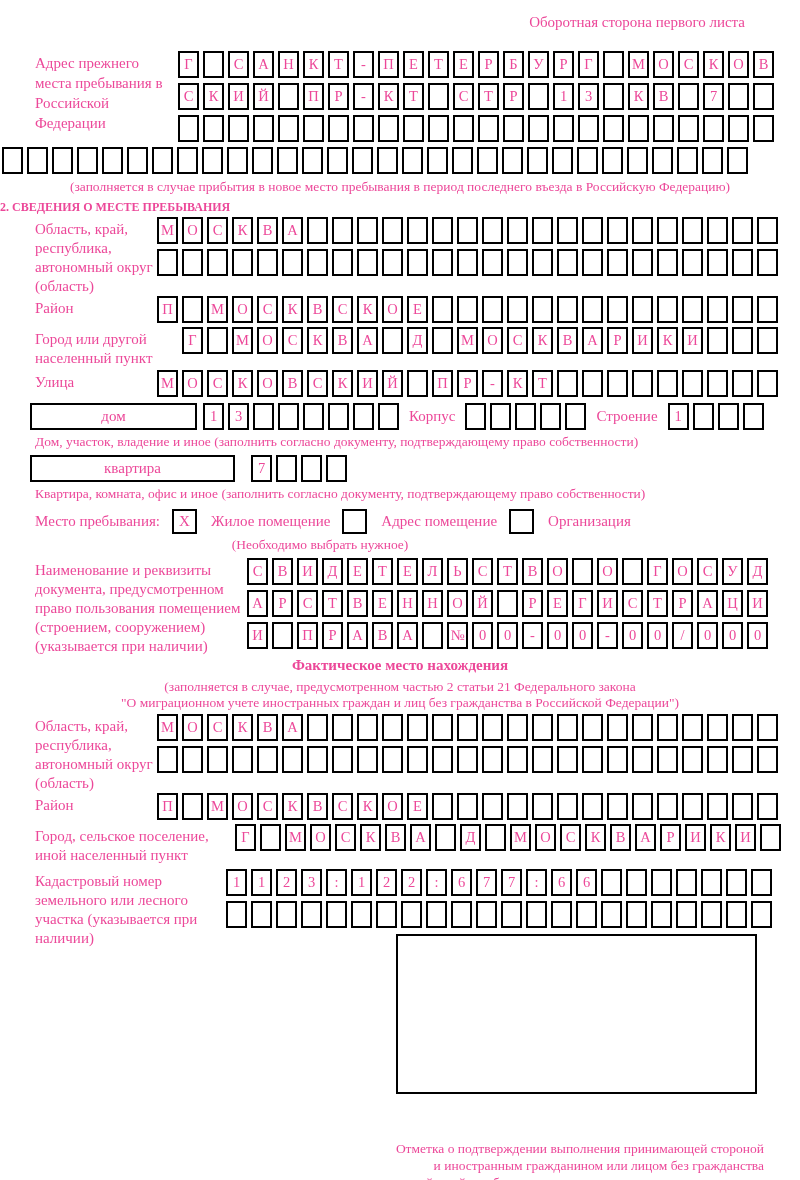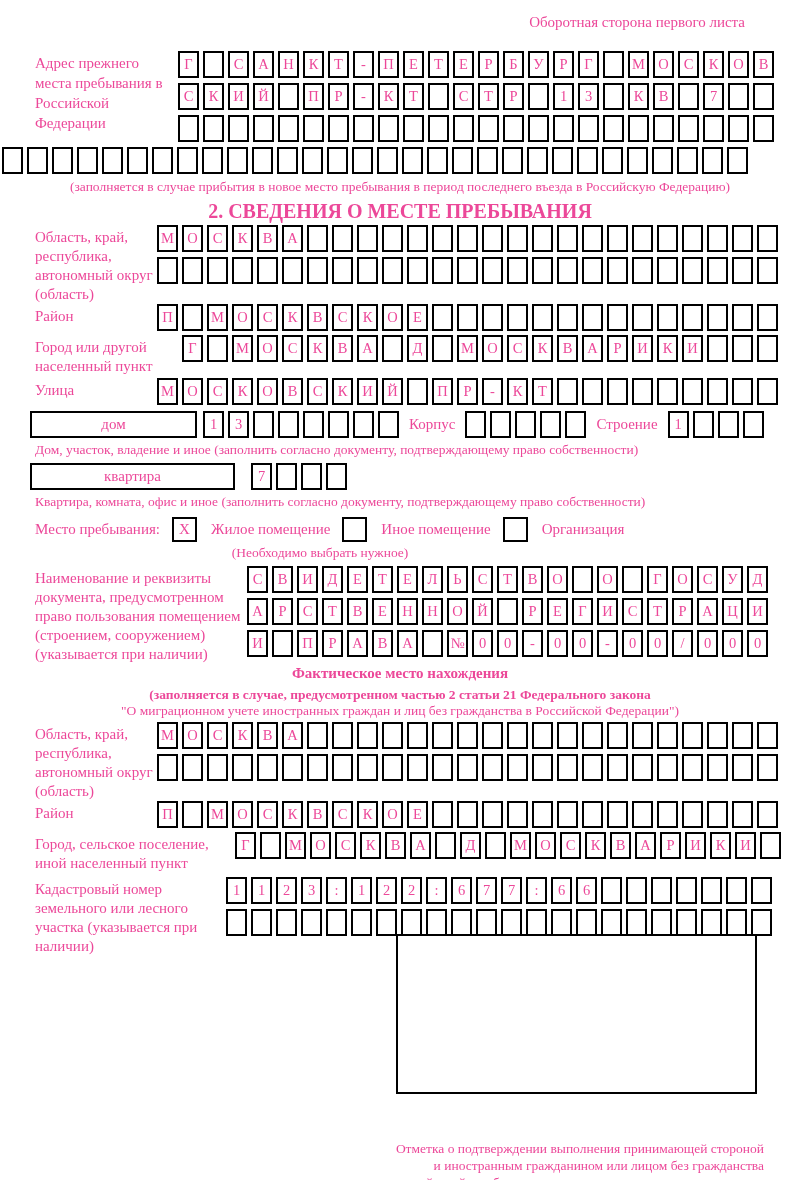--- a/index.html
+++ b/index.html
@@ -21,21 +21,21 @@
     display:flex; align-items:center; justify-content:center;
     font-size:14.5px; line-height:1;
   }
   .gridcol { display:flex; flex-direction:column; gap:5px; }
 
   .sec-a { display:flex; margin:20px 0 0 35px; }
   .sec-a-label { width:143px; font-size:15px; line-height:20px; padding-top:2px; }
   .full-row { margin:5px 0 0 2px; }
 
   .cap-center { text-align:center; font-size:13.5px; margin-top:5px; }
-  .title2 { text-align:center; font-weight:bold; font-size:20px; margin-top:5px; }
+  .title2 { font-weight:bold; font-size:12px; margin-top:5px; }
 
   .field { display:flex; margin-left:35px; align-items:flex-start; }
   .flabel { font-size:15px; line-height:19px; padding-top:3px; }
   .w122 { width:122px; }
   .w147 { width:147px;font-family:Liberation Serif, serif; }
   .w212 { width:212px; }
   .w200 { width:200px; }
   .w191 { width:191px; }
   .h-rows3 { height:91px; overflow:visible; }
   .h-rows2 { height:59px; overflow:visible; }
@@ -63,21 +63,21 @@
     width:25px; height:25px; border:2px solid #000;
     display:flex; align-items:center; justify-content:center;
     font-size:15px; margin:0 14px 0 12px; flex:0 0 25px;
   }
   .need-note { font-size:13.5px; margin:3px 0 0 150px; width:340px; text-align:center; }
 
   .f-doc { margin-top:5px; }
 
   .fact-title { text-align:center; font-weight:bold; font-size:15px; margin-top:8px; }
   .fact-note { text-align:center; font-size:13.5px; }
-  .fact-note1 { margin-top:5px;font-weight:bold; }
+  .fact-note1 { margin-top:5px; }
 
   .f-oblast2 { margin-top:3px; }
   .f-gorod2 { margin-top:4px; }
   .f-cad { margin-top:4px; }
 
   .stamp-box {
     position:absolute; left:396px; top:934px;
     width:361px; height:160px;
     border:2px solid #000; background:#fff;
   }
@@ -403,21 +403,21 @@
         <span class="cell"></span>
       </div>
   </div>
   <div class="cap-left">Квартира, комната, офис и иное (заполнить согласно документу, подтверждающему право собственности)</div>
 
   <div class="check-row">
     <span>Место пребывания:</span>
     <span class="cbox">X</span>
     <span>Жилое помещение</span>
     <span class="cbox"></span>
-    <span>Иное помещение</span>
+    <span>Адрес помещение</span>
     <span class="cbox"></span>
     <span>Организация</span>
   </div>
   <div class="need-note">(Необходимо выбрать нужное)</div>
 
   <div class="field f-doc">
     <div class="flabel w212 h-rows3">Наименование и реквизиты документа, предусмотренном право пользования помещением (строением, сооружением) (указывается при наличии)</div>
     <div class="gridcol">
       <div class="cells">
           <span class="cell">С</span>

